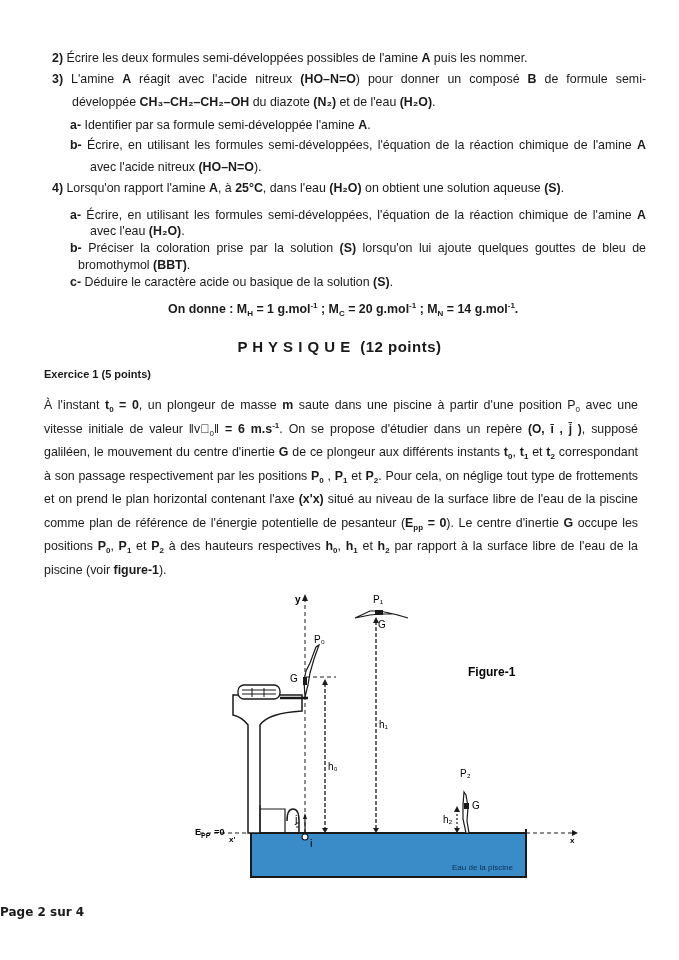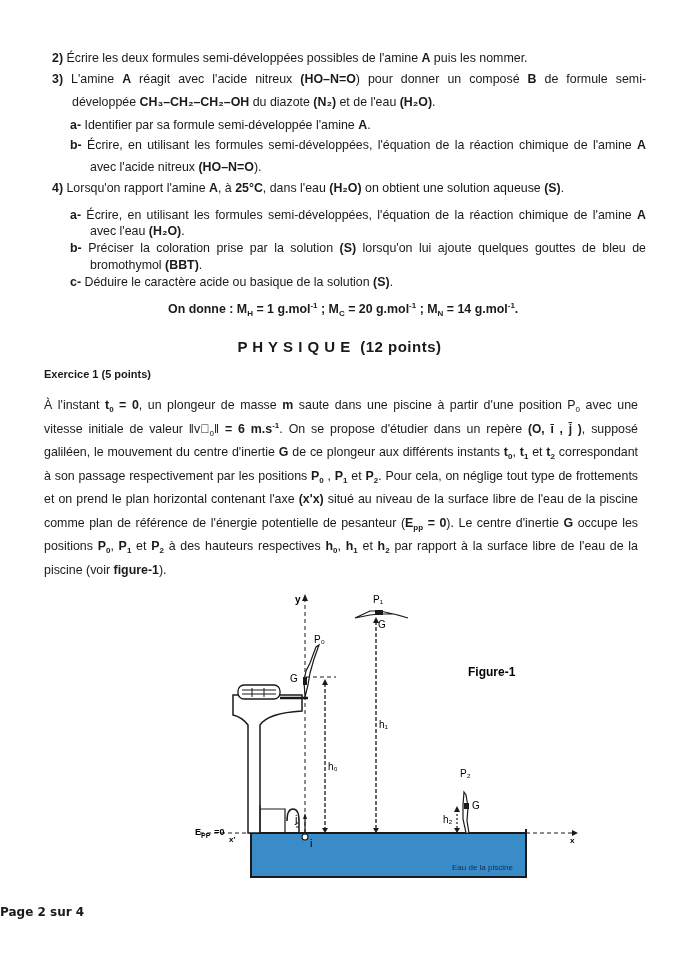--- a/index.html
+++ b/index.html
@@ -48,21 +48,21 @@
 </div>
 <div class="line just" style="left:70px; top:207px; width:576px;">
   <b>a-</b><span> Écrire, en utilisant les formules semi-développées, l'équation de la réaction chimique de l'amine </span><b>A</b>
 </div>
 <div class="line" style="left:90px; top:223px;">
   <span>avec l'eau </span><b>(H₂O)</b><span>.</span>
 </div>
 <div class="line just" style="left:70px; top:240px; width:576px;">
   <b>b-</b><span> Préciser la coloration prise par la solution </span><b>(S)</b><span> lorsqu'on lui ajoute quelques gouttes de bleu de</span>
 </div>
-<div class="line" style="left:90px; top:257px;">
+<div class="line" style="left:78px; top:257px;">
   <span>bromothymol </span><b>(BBT)</b><span>.</span>
 </div>
 <div class="line" style="left:70px; top:274px;">
   <b>c-</b><span> Déduire le caractère acide ou basique de la solution </span><b>(S)</b><span>.</span>
 </div>
 
 <div class="line" style="left:168px; top:301px; font-weight:bold;">
   <span>On donne : </span><span>M</span><sub>H</sub><span> = 1 g.mol</span><sup>-1</sup><span> ; </span><span>M</span><sub>C</sub><span> = 20 g.mol</span><sup>-1</sup><span> ; </span><span>M</span><sub>N</sub><span> = 14 g.mol</span><sup>-1</sup><span>.</span>
 </div>
 

